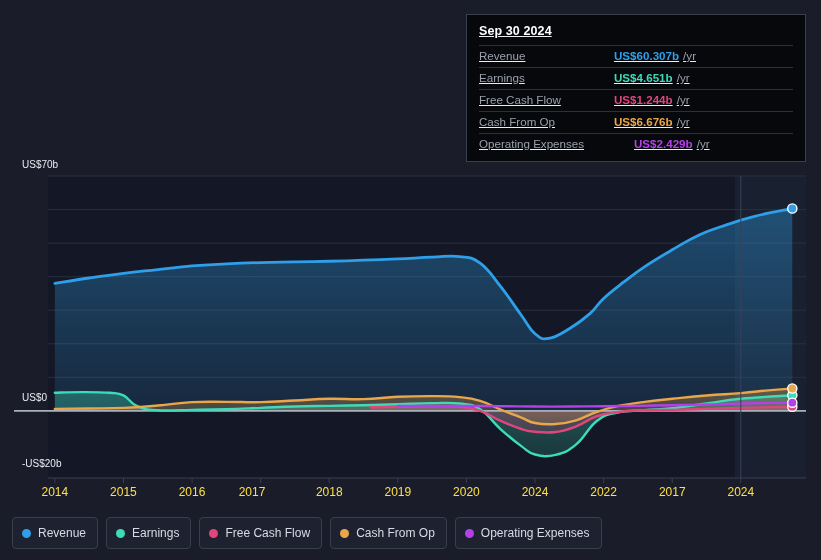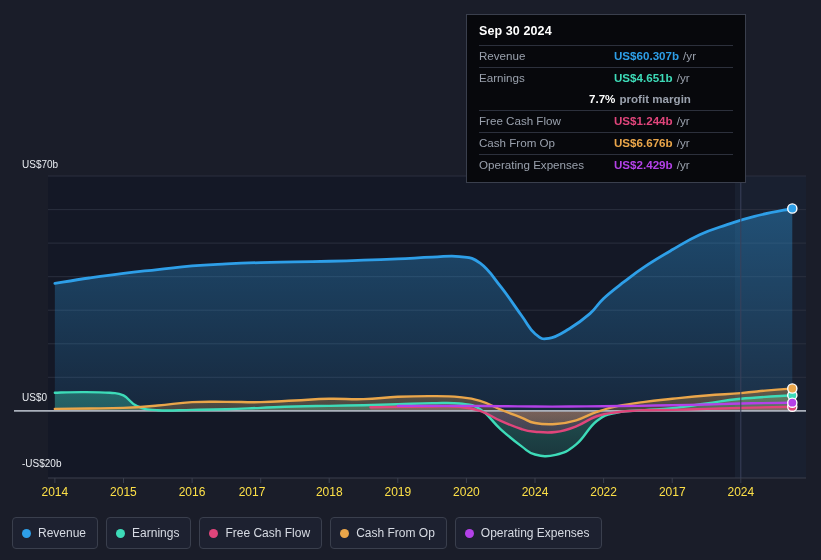--- a/index.html
+++ b/index.html
@@ -12,26 +12,27 @@
   }
   #chart-root{position:absolute;inset:0;}
 
   
   #plot{position:absolute;left:0;top:0;width:821px;height:560px;}
 
   
   .tooltip{
     position:absolute;
     left:466px;top:14px;
-    width:280px;
+    width:340px;
     background:#07080c;
     border:1px solid #3a3f4d;
     box-sizing:border-box;
     padding:8px 12px 6px 12px;
     color:#e9ecf1;
+    text-decoration:underline;
   }
   .tt-date{
     font-size:12.5px;font-weight:bold;color:#ffffff;
     padding:1px 0 7px 0;letter-spacing:.1px;
   }
   .tt-row{
     display:flex;align-items:baseline;
     border-top:1px solid #2c303c;
     padding:3px 0 3px 0;
     font-size:11.6px;
@@ -189,35 +190,31 @@
     <div class="tt-date">Sep 30 2024</div>
     <div id="tt-rows">
         <div class="tt-row">
           <div class="tt-label">Revenue</div>
           <div class="tt-val" style="color: rgb(46, 159, 232);">US$60.307b<span class="tt-unit">/yr</span></div>
         </div>
         <div class="tt-row">
           <div class="tt-label">Earnings</div>
           <div class="tt-val" style="color: rgb(61, 219, 184);">US$4.651b<span class="tt-unit">/yr</span></div>
         </div>
-        <div class="tt-row noline">
-          <div class="tt-label"></div>
-          <div class="tt-margin-val">7.7%<span class="tt-margin-txt">profit margin</span></div>
-        </div>
         <div class="tt-row">
           <div class="tt-label">Free Cash Flow</div>
           <div class="tt-val" style="color: rgb(224, 69, 123);">US$1.244b<span class="tt-unit">/yr</span></div>
         </div>
         <div class="tt-row">
           <div class="tt-label">Cash From Op</div>
           <div class="tt-val" style="color: rgb(234, 166, 74);">US$6.676b<span class="tt-unit">/yr</span></div>
         </div>
         <div class="tt-row">
           <div class="tt-label">Operating Expenses</div>
-          <div class="tt-val" style="color: rgb(179, 65, 232);">US$2.429b<span class="tt-unit">/yr</span></div>
+          <div class="tt-val" style="color: rgb(179, 65, 232); margin-left: 20px;">US$2.429b<span class="tt-unit">/yr</span></div>
         </div>
       </div>
   </div>
 
   <div class="legend" id="legend">
       <div class="legend-item">
         <span class="legend-dot" style="background: rgb(46, 159, 232);"></span>
         <span class="legend-text">Revenue</span>
       </div>
       <div class="legend-item">

